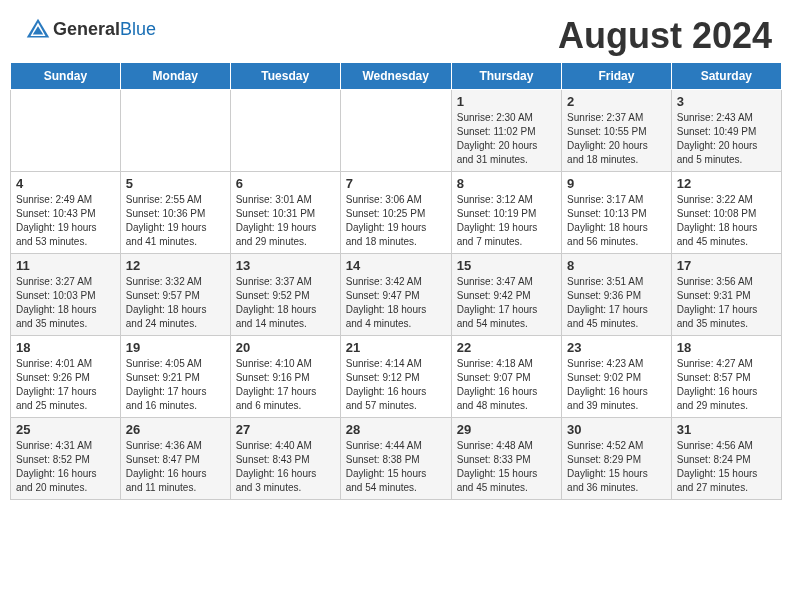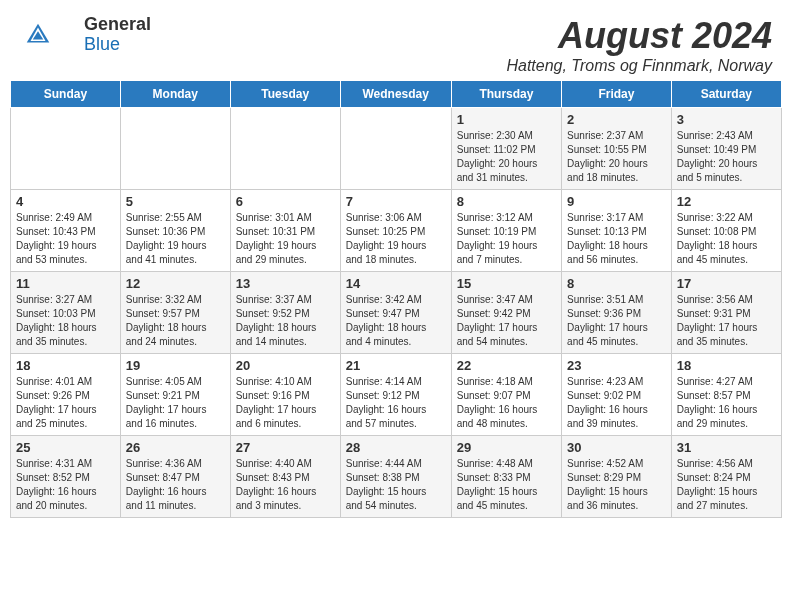--- a/index.html
+++ b/index.html
@@ -14,42 +14,40 @@
       justify-content: space-between;
       align-items: flex-start;
       padding: 15px 20px 5px 20px;
     }
     .logo {
       display: flex;
       align-items: center;
     }
     .logo-text {
       display: flex;
-      flex-direction: column;
+      flex-direction: row;
       line-height: 1.1;
-      margin-left: 31px;
     }
     .logo-general {
       font-size: 18px;
       font-weight: bold;
       color: #333;
     }
     .logo-blue {
       font-size: 18px;
       font-weight: normal;
       color: #1a6fb5;
     }
     .logo-icon {
       width: 30px;
       height: 30px;
       margin-left: 3px;
     }
     .title-block {
       text-align: right;
-      font-style: italic;
     }
     .month-title {
       font-size: 36px;
       font-weight: bold;
       color: #333;
     }
     .subtitle {
       font-size: 16px;
       color: #333;
     }
@@ -108,21 +106,20 @@
       <polygon points="20,10 30,28 10,28" fill="#fff"></polygon>
       <polygon points="20,15 27,26 13,26" fill="#2a7abf"></polygon>
     </svg>
     <div class="logo-text">
       <span class="logo-general">General</span>
       <span class="logo-blue">Blue</span>
     </div>
   </div>
   <div class="title-block">
     <div class="month-title">August 2024</div>
-    <div class="subtitle">Hatteng, Troms og Finnmark, Norway</div>
   </div>
 </div>
 
 <div class="calendar">
   <table>
     <thead>
       <tr>
       <th>Sunday</th>
           <th>Monday</th>
           <th>Tuesday</th>

